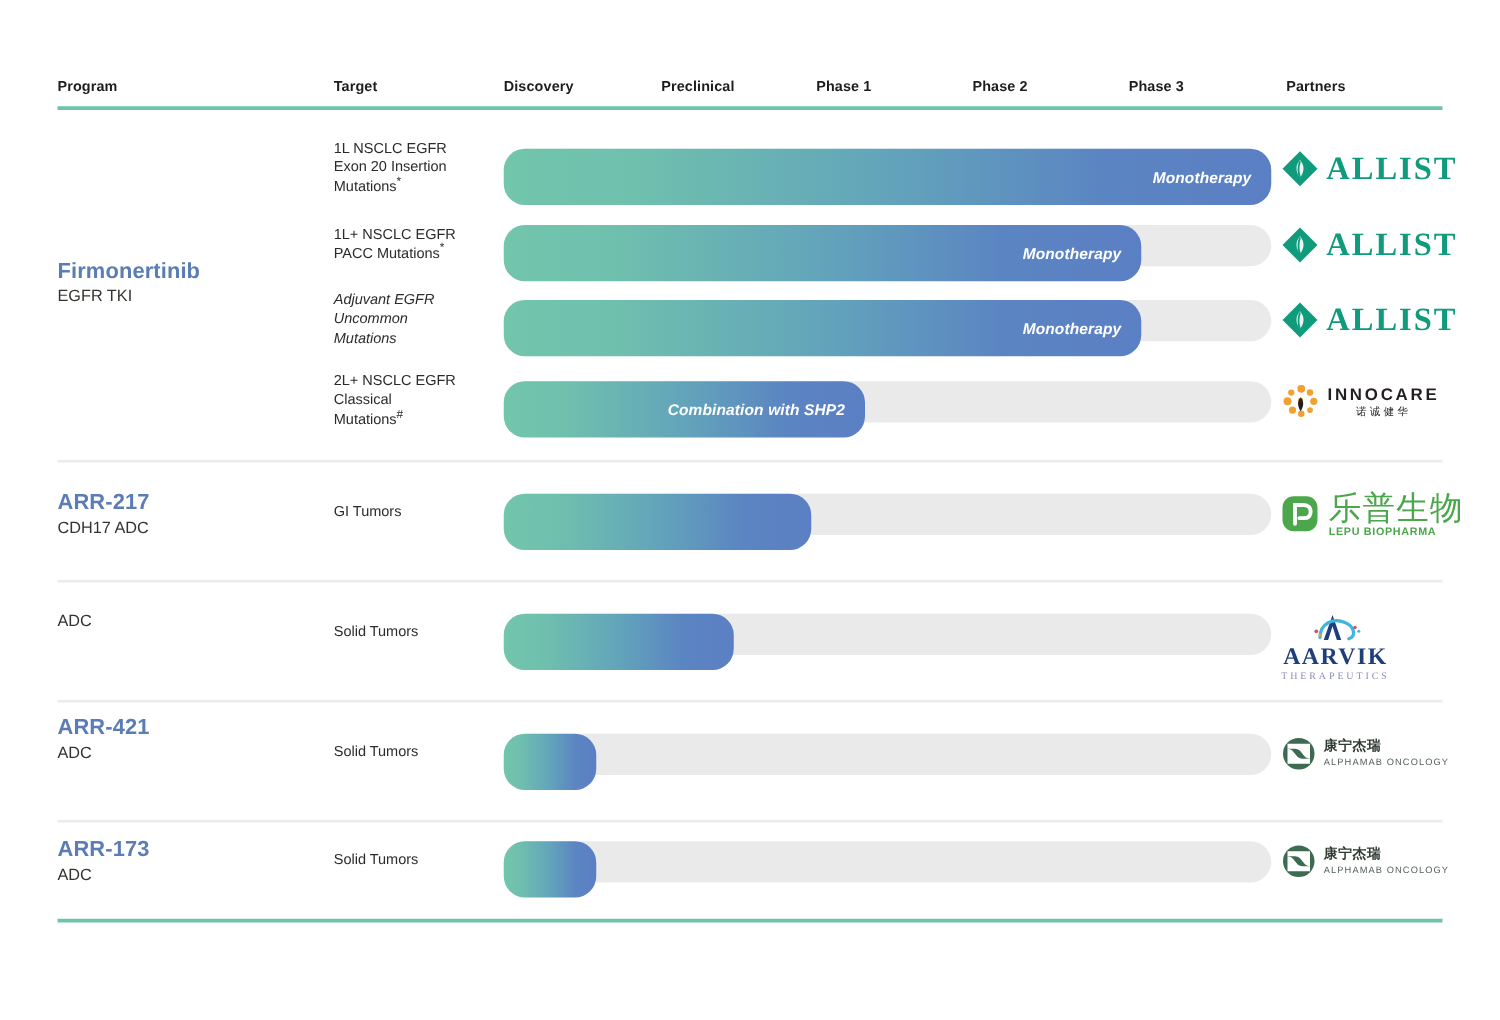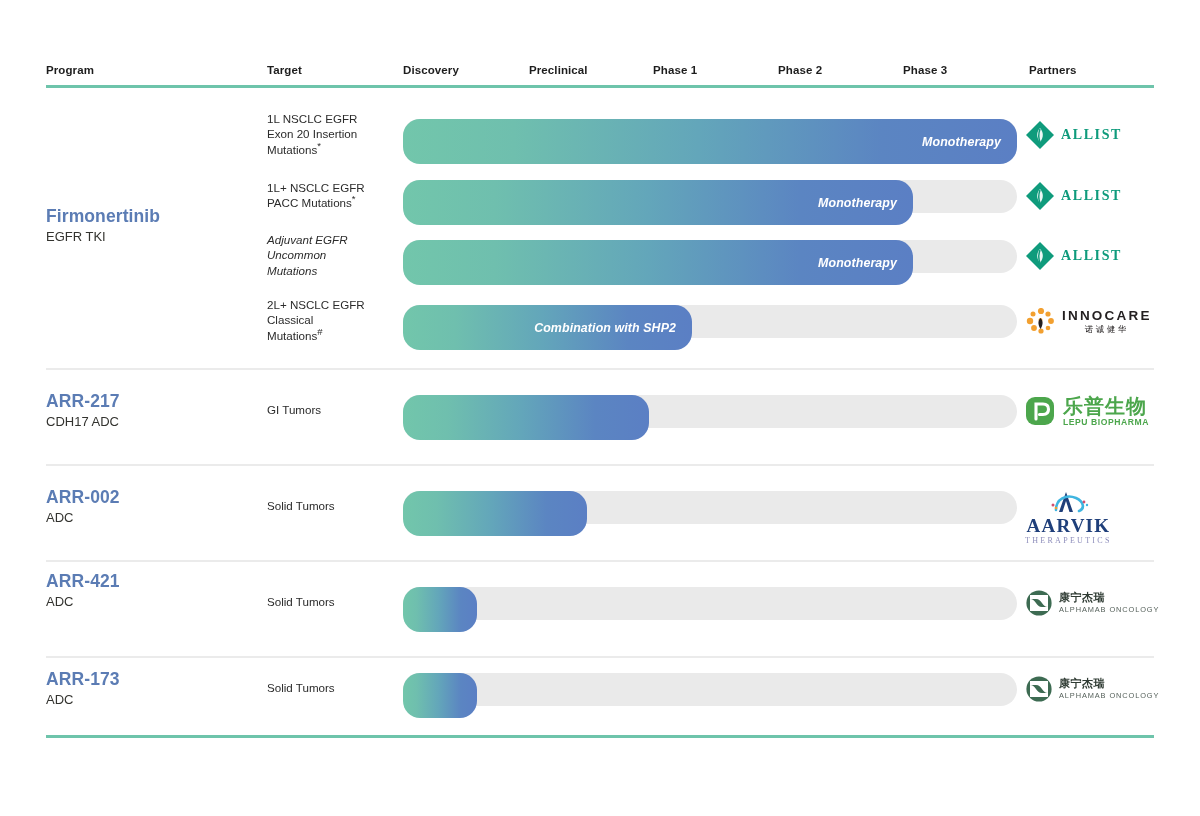--- a/index.html
+++ b/index.html
@@ -141,41 +141,41 @@
     white-space: nowrap;
     line-height: 1;
   }
   .logo-text-sub {
     white-space: nowrap;
     line-height: 1;
   }
 
   .allist-word {
     font-family: "Liberation Serif", serif;
-    font-size: 14px;
+    font-size: 26px;
     font-weight: bold;
     color: #0f9b7c;
     letter-spacing: 1.6px;
   }
   .innocare-word {
     font-size: 13.5px;
     font-weight: bold;
     color: #231f20;
     letter-spacing: 2.2px;
   }
   .innocare-cn {
     font-size: 8.5px;
     color: #231f20;
     letter-spacing: 2.5px;
     text-align: center;
     margin-top: 3px;
   }
   .lepu-cn {
-    font-size: 20px;
-    font-weight: bold;
+    font-size: 26px;
+    font-weight: normal;
     color: #4ca64c;
     letter-spacing: 1px;
   }
   .lepu-en {
     font-size: 8.6px;
     font-weight: bold;
     color: #4ca64c;
     letter-spacing: .55px;
     margin-top: 2px;
   }
@@ -343,21 +343,20 @@
       <rect x="1" y="1" width="28" height="28" rx="9" fill="#4ca64c"></rect>
       <path d="M11 23 L11 8 L18 8 C22 8 23.5 10.5 23.5 13.3 C23.5 16.2 22 18.5 18 18.5 L14.5 18.5" stroke="#ffffff" stroke-width="3.1" fill="none" stroke-linecap="round"></path>
     </svg></span>
         <span style="display:flex;flex-direction:column;align-items:flex-start;">
           <span class="logo-text-main lepu-cn">乐普生物</span>
           <span class="logo-text-sub lepu-en">LEPU BIOPHARMA</span>
         </span>
       </div>
       </div>
       <div class="col-program" style="top:487px;position:absolute;">
-             <div class="prog-name">ARR-002</div>
              <div class="prog-sub">ADC</div>
            </div>
       <div class="col-target" style="top:498.35px;position:absolute;">
                <div class="target-text">Solid Tumors</div>
              </div>
       <div class="col-track" style="top:491px;position:absolute;">
                <div class="track">
                  <div class="fill" style="width:184px;"></div>
                </div>
              </div>

